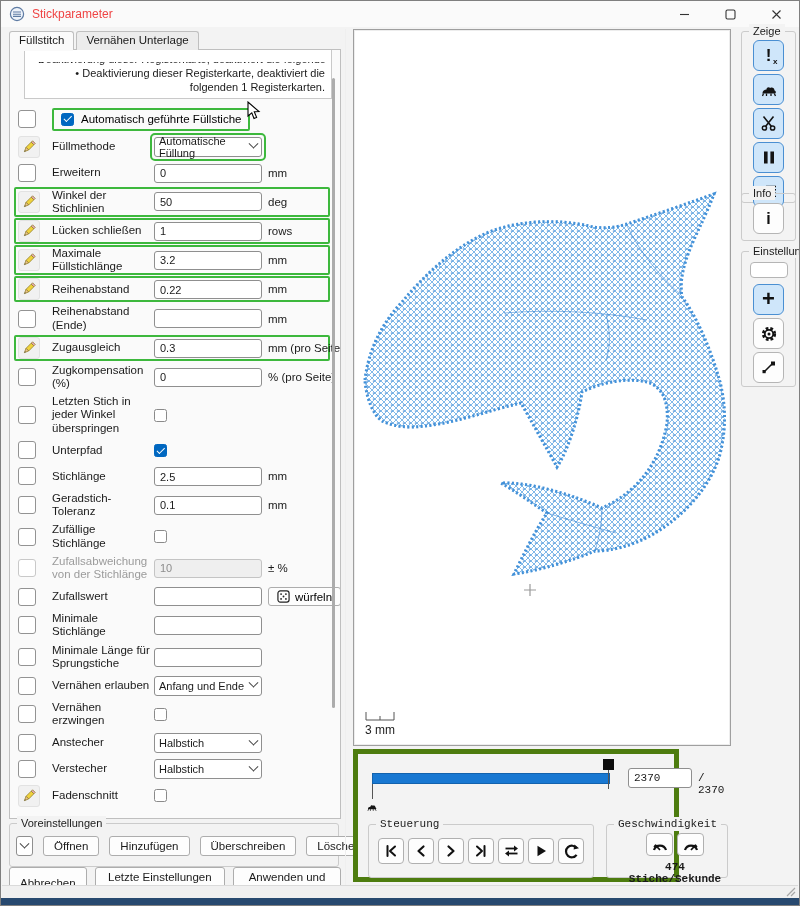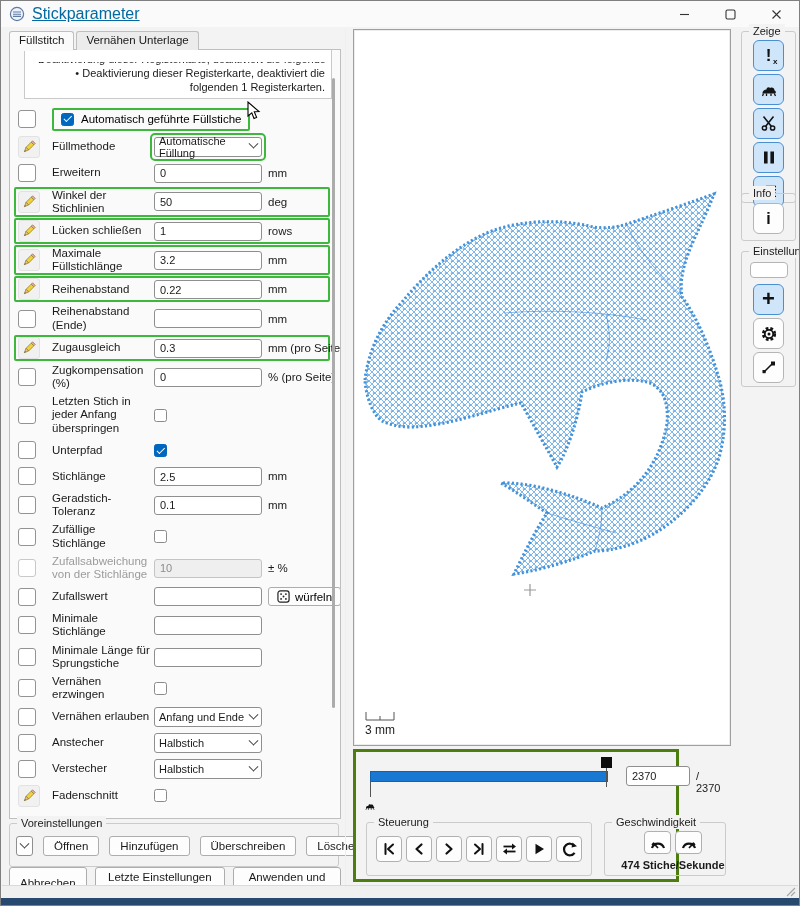--- a/index.html
+++ b/index.html
@@ -1,21 +1,21 @@
 <!DOCTYPE html>
 <html><head>
 <meta charset="utf-8">
 <style>
   html,body { margin:0; padding:0; background:#d8d8d8; font-family:"Liberation Sans","DejaVu Sans",sans-serif; }
   * { box-sizing:border-box; }
   #window { position:relative; width:800px; height:906px; background:#f3f3f3; border:1px solid #7f7f7f; overflow:hidden; }
 
   
   .titlebar { position:absolute; left:0; top:0; right:0; height:26px; background:#fafafa; display:flex; align-items:center; padding-left:8px; gap:7px; }
-  .title-text { font-size:16px; color:#0369a1;text-decoration:underline; }
+  .title-text { font-size:12px; color:#ef4444; }
   .winbtns { position:absolute; right:0; top:0; height:26px; display:flex; }
   .winbtn { width:46px; height:26px; display:flex; align-items:center; justify-content:center; color:#333; font-size:12px; }
   .winbtn svg { display:block; }
 
   
   .tabs { position:absolute; left:8px; top:30px; height:19px; display:flex; z-index:3; }
   .tab { padding:2px 9px 0 9px; font-size:11.5px; color:#1a1a1a; border:1px solid #bfbfbf; border-bottom:none; background:#ececec; border-radius:3px 3px 0 0; margin-right:2px; height:19px; }
   .tab.active { background:#fafafa; position:relative; }
   .tab.active::after { content:''; position:absolute; left:0; right:0; bottom:-1px; height:2px; background:#fafafa; }
 
@@ -64,21 +64,21 @@
   .canvas { position:absolute; left:352px; top:28px; width:378px; height:717px; background:#fff; border:1px solid #9f9f9f; box-shadow:inset 0 0 0 1px #ededed; }
   .tool-btn { width:31px; height:31px; border-radius:6px; border:1px solid #b5b5b5; background:#fdfdfd; display:flex; align-items:center; justify-content:center; margin:0 auto 3px auto; }
   .tool-btn.active { background:#cfe6fa; border-color:#4a8fd2; }
   .tool-btn .excl { font-size:17px; font-weight:bold; color:#111; line-height:1; position:relative; }
   .tool-btn .excl small { position:absolute; font-size:8px; font-weight:bold; right:-6px; bottom:-2px; }
   .swatch { width:38px; height:16px; background:#fff; border:1px solid #b5b5b5; border-radius:4px; margin:2px auto 6px auto; }
   .plus-glyph { font-size:22px; font-weight:bold; color:#111; line-height:1; margin-top:-2px; }
   .info-glyph { font-size:16px; font-weight:bold; color:#111; }
 
   
-  .sim { position:absolute; left:352px; top:748px; width:326px; height:133px; border:3px solid #4d7c0f; background:#f3f3f3; }
+  .sim { position:absolute; left:352px; top:748px; width:326px; height:133px; border:5px solid #4d7c0f; background:#f3f3f3;font-family:Liberation Mono, monospace; }
   .track { position:absolute; left:14px; top:19px; width:238px; height:11px; background:#1878d2; border:1px solid #1262ad; }
   .handle { position:absolute; left:245px; top:5px; width:11px; height:11px; background:#0d0d0d; }
   .handle-line { position:absolute; left:250px; top:16px; width:1px; height:19px; background:#555; }
   .start-line { position:absolute; left:14px; top:30px; width:1px; height:15px; background:#555; }
   .frog-marker { position:absolute; left:8px; top:45px; }
   .pos-input { position:absolute; left:270px; top:14px; width:64px; height:20px; }
   .pos-total { position:absolute; left:340px; top:18px; font-size:11px; color:#1a1a1a; }
   .sim-btn { width:26px; height:26px; background:#fdfdfd; border:1px solid #b0b0b0; border-radius:4px; display:flex; align-items:center; justify-content:center; padding:0; }
   .speed-btn { width:27px; height:23px; background:#fdfdfd; border:1px solid #b0b0b0; border-radius:4px; display:flex; align-items:center; justify-content:center; padding:0; }
   .speed-text { text-align:center; font-size:11px; font-weight:bold; color:#1a1a1a; margin-top:5px; }
@@ -269,21 +269,21 @@
             <div class="lead-cb"></div>
           </div>
           <span class="cell-label">Zugkompensation (%)</span>
           <div class="cell-control"><input class="txt" value="0" style=""></div>
           <span class="cell-unit">% (pro Seite)</span>
         </div>
         <div class="row">
           <div class="cell-icon">
             <div class="lead-cb"></div>
           </div>
-          <span class="cell-label">Letzten Stich in jeder Anfang überspringen</span>
+          <span class="cell-label">Letzten Stich in jeder Winkel überspringen</span>
           <div class="cell-control">
             <div class="cb"></div>
           </div>
         </div>
         <div class="row">
           <div class="cell-icon">
             <div class="lead-cb"></div>
           </div>
           <span class="cell-label">Unterpfad</span>
           <div class="cell-control">
@@ -352,35 +352,35 @@
           <div class="cell-icon">
             <div class="lead-cb"></div>
           </div>
           <span class="cell-label">Minimale Länge für Sprungstiche</span>
           <div class="cell-control"><input class="txt" value="" style=""></div>
         </div>
         <div class="row">
           <div class="cell-icon">
             <div class="lead-cb"></div>
           </div>
-          <span class="cell-label">Vernähen erzwingen</span>
-          <div class="cell-control">
-            <div class="cb"></div>
-          </div>
-        </div>
-        <div class="row">
-          <div class="cell-icon">
-            <div class="lead-cb"></div>
-          </div>
           <span class="cell-label">Vernähen erlauben</span>
           <div class="cell-control">
             <div class="sel">
               <span>Anfang und Ende</span>
               <span class="chev"></span>
             </div>
+          </div>
+        </div>
+        <div class="row">
+          <div class="cell-icon">
+            <div class="lead-cb"></div>
+          </div>
+          <span class="cell-label">Vernähen erzwingen</span>
+          <div class="cell-control">
+            <div class="cb"></div>
           </div>
         </div>
         <div class="row">
           <div class="cell-icon">
             <div class="lead-cb"></div>
           </div>
           <span class="cell-label">Anstecher</span>
           <div class="cell-control">
             <div class="sel">
               <span>Halbstich</span>

